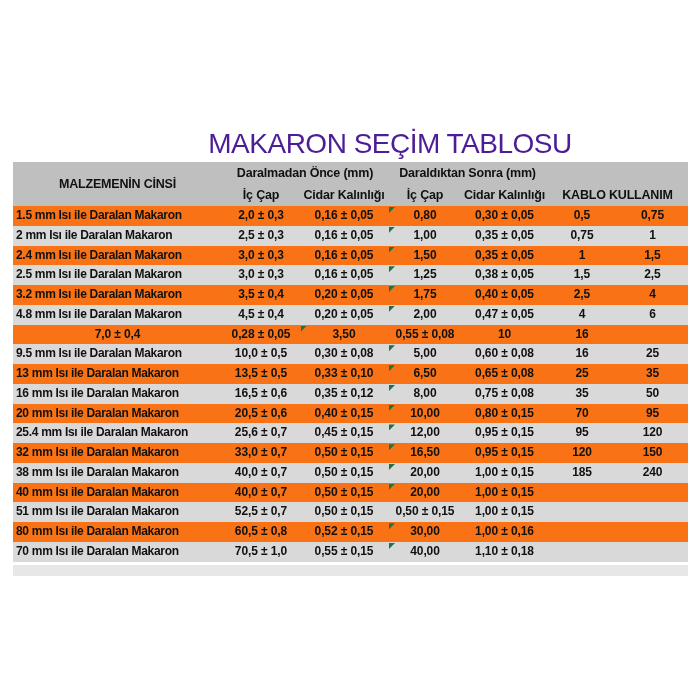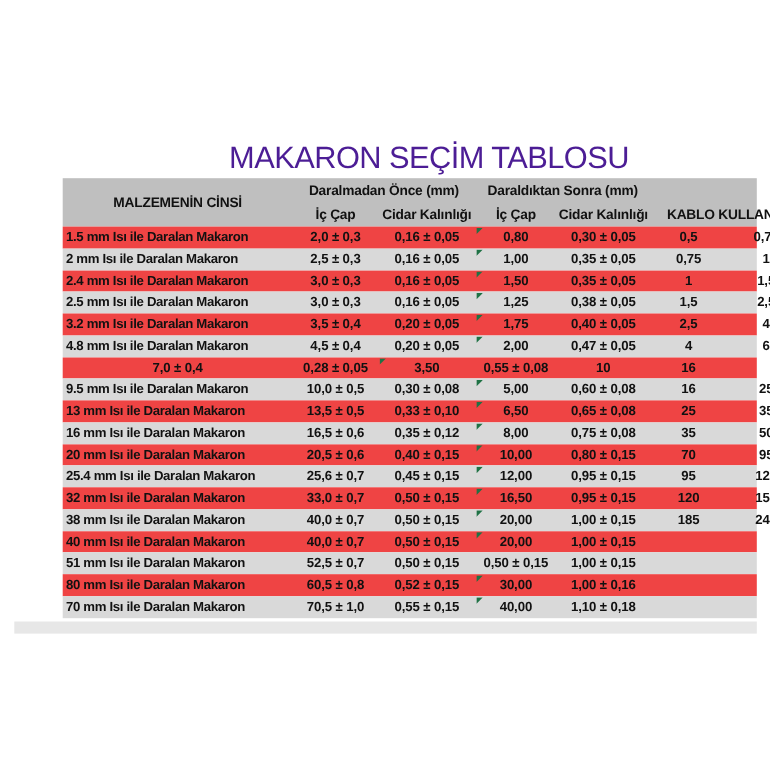--- a/index.html
+++ b/index.html
@@ -20,21 +20,20 @@
     position:absolute;left:0;top:128px;width:700px;
     text-align:center;font-size:28px;font-weight:normal;
     letter-spacing:-0.5px;color:#4c1d95;white-space:nowrap;margin-left:40px;
   }
   .tbl{
     position:absolute;left:13px;top:162px;width:675px;
   }
   .grid-cols{
     display:grid;
     grid-template-columns:209px 78px 88px 74px 85px 70px 71px;
-    margin-left:44px;
   }
   .tbl-header{
     background:var(--header-bg);
     grid-template-rows:22px 22px;
     font-size:12.5px;font-weight:bold;
   }
   .hcell{
     display:flex;align-items:center;justify-content:center;
     white-space:nowrap;letter-spacing:-0.2px;
   }
@@ -45,21 +44,21 @@
   .hcell.sub-c2{grid-row:2;grid-column:2;}
   .hcell.sub-c3{grid-row:2;grid-column:3;}
   .hcell.sub-c4{grid-row:2;grid-column:4;}
   .hcell.sub-c5{grid-row:2;grid-column:5;}
   .hcell.sub-kablo{grid-row:2;grid-column:6 / span 2;}
   .tbl-body{width:675px;}
   .trow{
     height:19.78px;
     align-items:center;
     font-size:12px;font-weight:bold;
-    background:#ef4444;
+    background:#f97316;
   }
   .trow:nth-child(even){background:var(--stripe-bg);}
   .tcell{
     text-align:center;white-space:nowrap;letter-spacing:-0.1px;
     position:relative;line-height:19.78px;height:19.78px;
   }
   .tcell.material{
     text-align:left;padding-left:3px;letter-spacing:-0.3px;
   }
   .err-marker{

